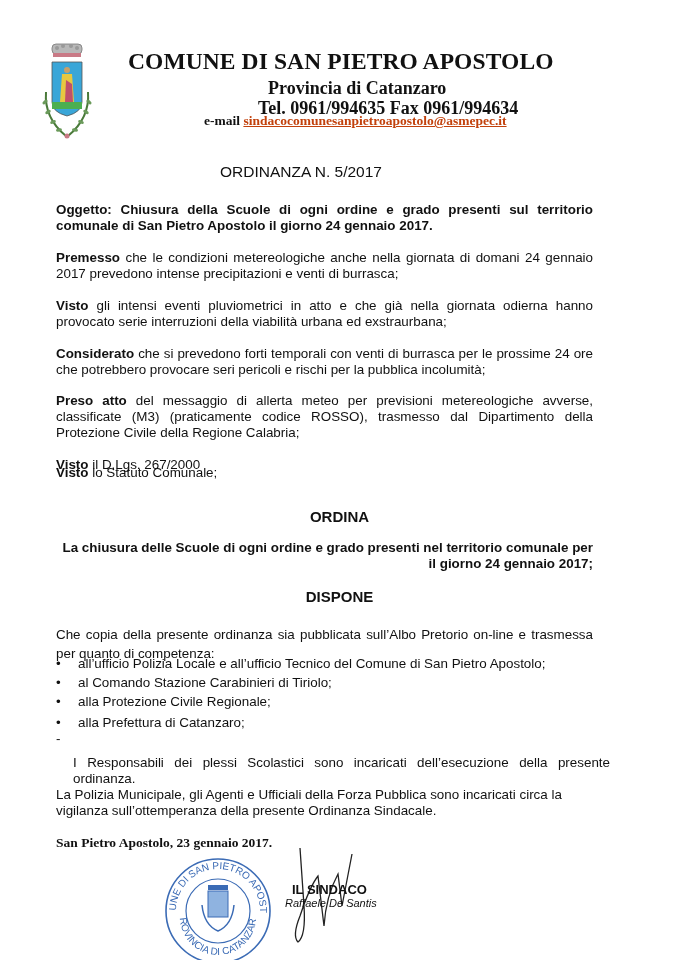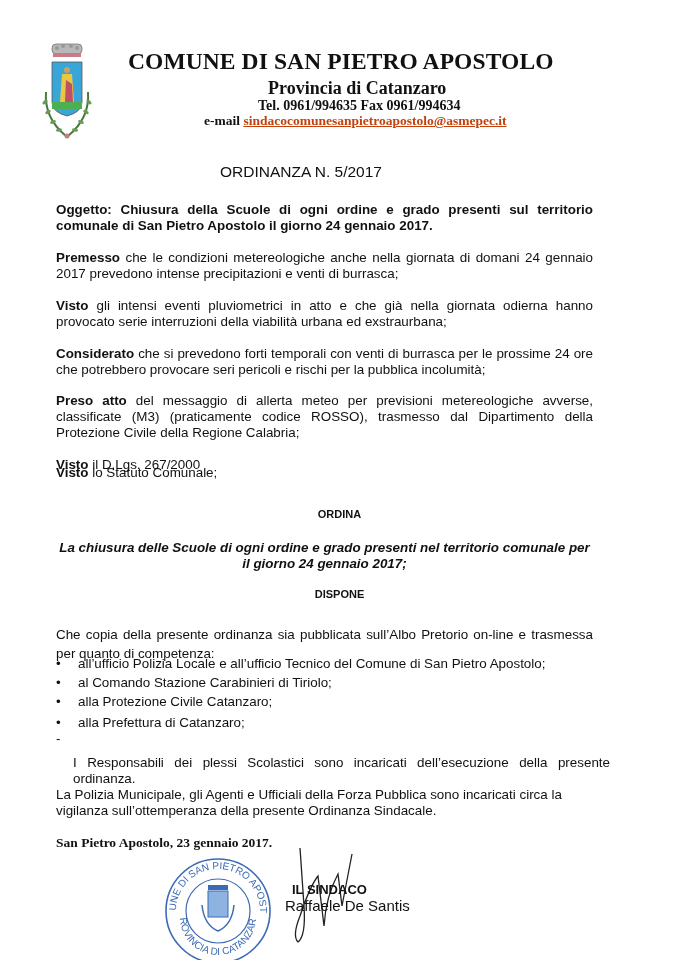--- a/index.html
+++ b/index.html
@@ -4,40 +4,40 @@
 <style>
   html, body { margin: 0; padding: 0; background: #ffffff; }
   body { width: 679px; height: 960px; position: relative; overflow: hidden; color: #111; }
   .serif { font-family: "Liberation Serif", "DejaVu Serif", serif; }
   .sans { font-family: "Liberation Sans", "DejaVu Sans", sans-serif; }
 
   
   .crest { position: absolute; left: 40px; top: 40px; width: 54px; height: 102px; }
   .head-title { position: absolute; left: 128px; top: 48px; font-size: 23.5px; font-weight: bold; letter-spacing: 0.1px; }
   .head-prov { position: absolute; left: 268px; top: 78px; font-size: 18px; font-weight: bold; }
-  .head-tel { position: absolute; left: 258px; top: 98px; font-size: 14px; font-weight: bold; }
+  .head-tel { position: absolute; left: 258px; top: 98px; font-size: 18px; font-weight: bold; }
   .head-mail { position: absolute; left: 204px; top: 113px; font-size: 13.5px; font-weight: bold; }
   .head-mail a { color: #c2410c; text-decoration: underline; }
 
   .ord-title { position: absolute; left: 220px; top: 163px; font-size: 15.5px; font-weight: normal; }
 
   .body-text { position: absolute; left: 56px; width: 537px; font-size: 13.4px; line-height: 16px; text-align: justify; }
   .body-text b { font-weight: bold; }
   .bold-all { font-weight: bold; }
-  .center-h { position: absolute; left: 0; width: 679px; text-align: center; font-size: 11px; font-weight: bold; }
+  .center-h { position: absolute; left: 0; width: 679px; text-align: center; font-size: 15px; font-weight: bold; }
 
   .list { position: absolute; left: 56px; top: 656px; font-size: 13.4px; line-height: 16px; }
   .list-item { display: flex; align-items: baseline; height: 16px; }
   .list-item .marker { width: 22px; flex: none; }
 
   .place-date { position: absolute; left: 56px; top: 835px; font-size: 13.5px; font-weight: bold; }
 
   .stamp { position: absolute; left: 162px; top: 855px; width: 112px; height: 108px; }
   .sign-title { position: absolute; left: 292px; top: 882px; font-size: 13px; font-weight: bold; }
-  .sign-name { position: absolute; left: 285px; top: 897px; font-size: 15px; }
+  .sign-name { position: absolute; left: 285px; top: 897px; font-size: 11px; font-style: italic; }
   .signature { position: absolute; left: 290px; top: 846px; width: 75px; height: 100px; }
 </style>
 </head>
 <body>
 
 <div>
   <svg class="crest" viewBox="0 0 54 102">
 
     <rect x="12" y="4" width="30" height="10" rx="4" fill="#b8b8b8" stroke="#777" stroke-width="0.8"></rect>
     <rect x="13" y="13" width="28" height="4" fill="#c97a86"></rect>
@@ -98,37 +98,37 @@
 </div>
 
 <div class="body-text sans" style="top:457px;">
   <b>Visto</b><span> il D.Lgs. 267/2000</span>
 </div>
 <div class="body-text sans" style="top:465px;">
   <b>Visto</b><span> lo Statuto Comunale;</span>
 </div>
 
 <div class="center-h sans" style="top:508px;">ORDINA</div>
-<div class="body-text sans bold-all" style="top:540px; text-align:center;font-style:italic;">La chiusura delle Scuole di ogni ordine e grado presenti nel territorio comunale per il giorno 24 gennaio 2017;</div>
+<div class="body-text sans bold-all" style="top:540px; text-align:right;">La chiusura delle Scuole di ogni ordine e grado presenti nel territorio comunale per il giorno 24 gennaio 2017;</div>
 
 <div class="center-h sans" style="top:588px;">DISPONE</div>
 <div class="body-text sans" style="top:625px; line-height:19px;">Che copia della presente ordinanza sia pubblicata sull’Albo Pretorio on-line e trasmessa per quanto di competenza:</div>
 
 <div class="list sans">
   <div class="list-item" style="margin-bottom:3px;">
     <span class="marker">•</span>
     <span>all’ufficio Polizia Locale e all’ufficio Tecnico del Comune di San Pietro Apostolo;</span>
   </div>
   <div class="list-item" style="margin-bottom:3px;">
     <span class="marker">•</span>
     <span>al Comando Stazione Carabinieri di Tiriolo;</span>
   </div>
   <div class="list-item" style="margin-bottom:5px;">
     <span class="marker">•</span>
-    <span>alla Protezione Civile Catanzaro;</span>
+    <span>alla Protezione Civile Regionale;</span>
   </div>
   <div class="list-item">
     <span class="marker">•</span>
     <span>alla Prefettura di Catanzaro;</span>
   </div>
   <div class="list-item">
     <span class="marker">-</span>
   </div>
 </div>
 

